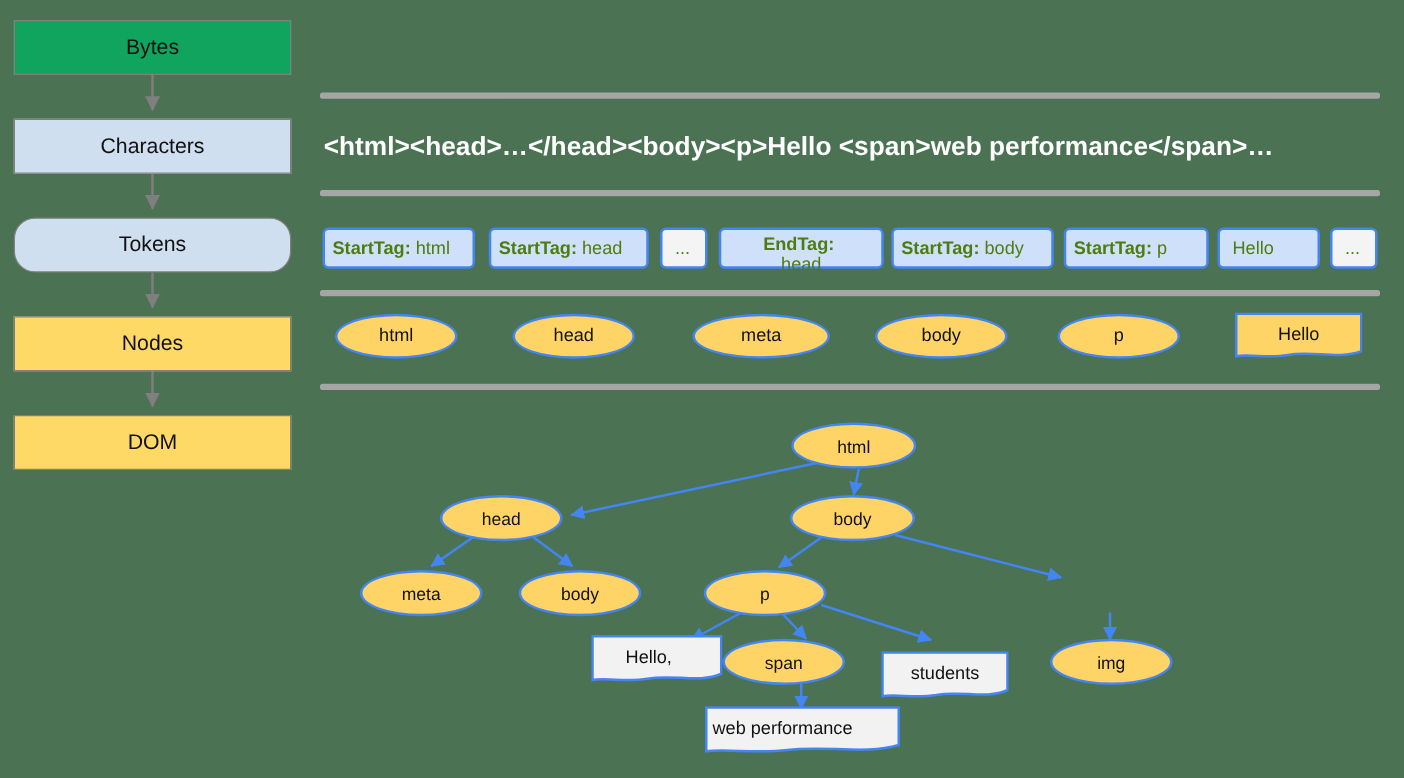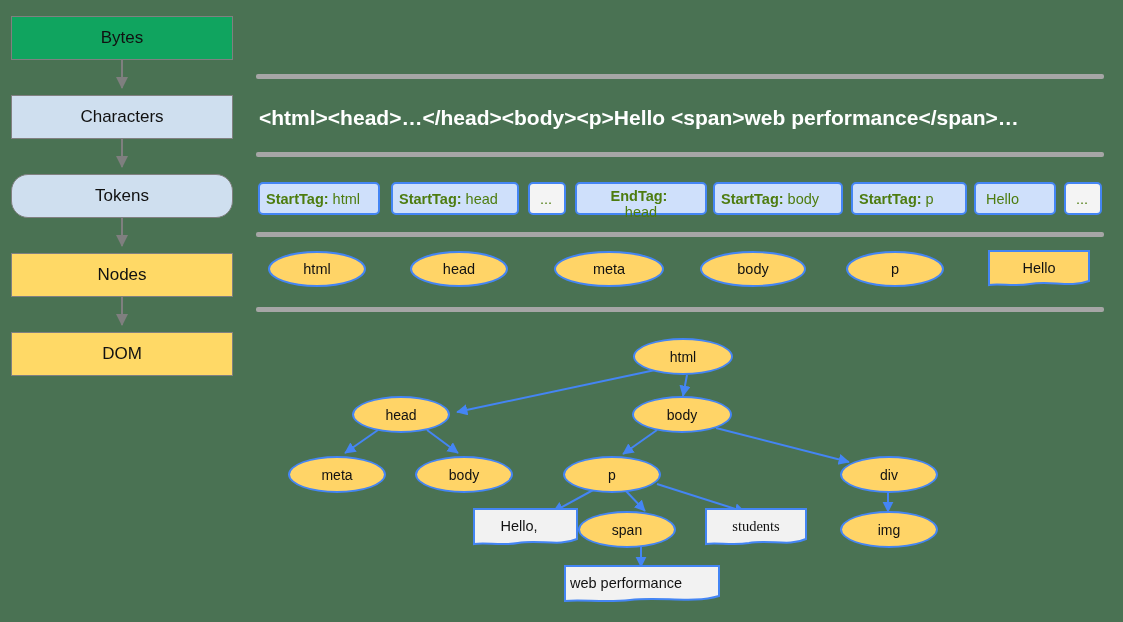--- a/index.html
+++ b/index.html
@@ -232,38 +232,35 @@
     </div>
   <div class="ellipse dom" style="left:288px;top:456px;width:98px;height:37px;">
       <span>meta</span>
     </div>
   <div class="ellipse dom" style="left:415px;top:456px;width:98px;height:37px;">
       <span>body</span>
     </div>
   <div class="ellipse dom" style="left:563px;top:456px;width:98px;height:37px;">
       <span>p</span>
     </div>
-  <div class="ellipse dom" style="left:840px;top:456px;width:98px;height:37px;">
-      <span>div</span>
-    </div>
   <div class="ellipse dom" style="left:578px;top:511px;width:98px;height:37px;">
       <span>span</span>
     </div>
   <div class="ellipse dom" style="left:840px;top:511px;width:98px;height:37px;">
       <span>img</span>
     </div>
 
   <div class="note" style="left:473px;top:508px;width:92px;height:40px;">
     <svg width="105" height="40" viewBox="0 0 105 40">
       <path d="M1,1 H104 V31 C86,39 66,31 45,35 C28,38 13,34 1,36 Z" fill="#f2f2f2" stroke="#4485f4" stroke-width="2"></path>
     </svg>
     <span>Hello,</span>
   </div>
 
-  <div class="note" style="left:705px;top:508px;width:102px;height:40px;font-family:Liberation Serif, serif;">
+  <div class="note" style="left:705px;top:521px;width:102px;height:40px;">
     <svg width="102" height="40" viewBox="0 0 102 40">
       <path d="M1,1 H101 V31 C84,39 64,31 44,35 C27,38 12,34 1,36 Z" fill="#f2f2f2" stroke="#4485f4" stroke-width="2"></path>
     </svg>
     <span>students</span>
   </div>
 
   <div class="note" style="left:564px;top:565px;width:124px;height:40px;">
     <svg width="156" height="40" viewBox="0 0 156 40">
       <path d="M1,1 H155 V31 C128,39 96,31 66,35 C40,38 18,34 1,36 Z" fill="#f2f2f2" stroke="#4485f4" stroke-width="2"></path>
     </svg>

